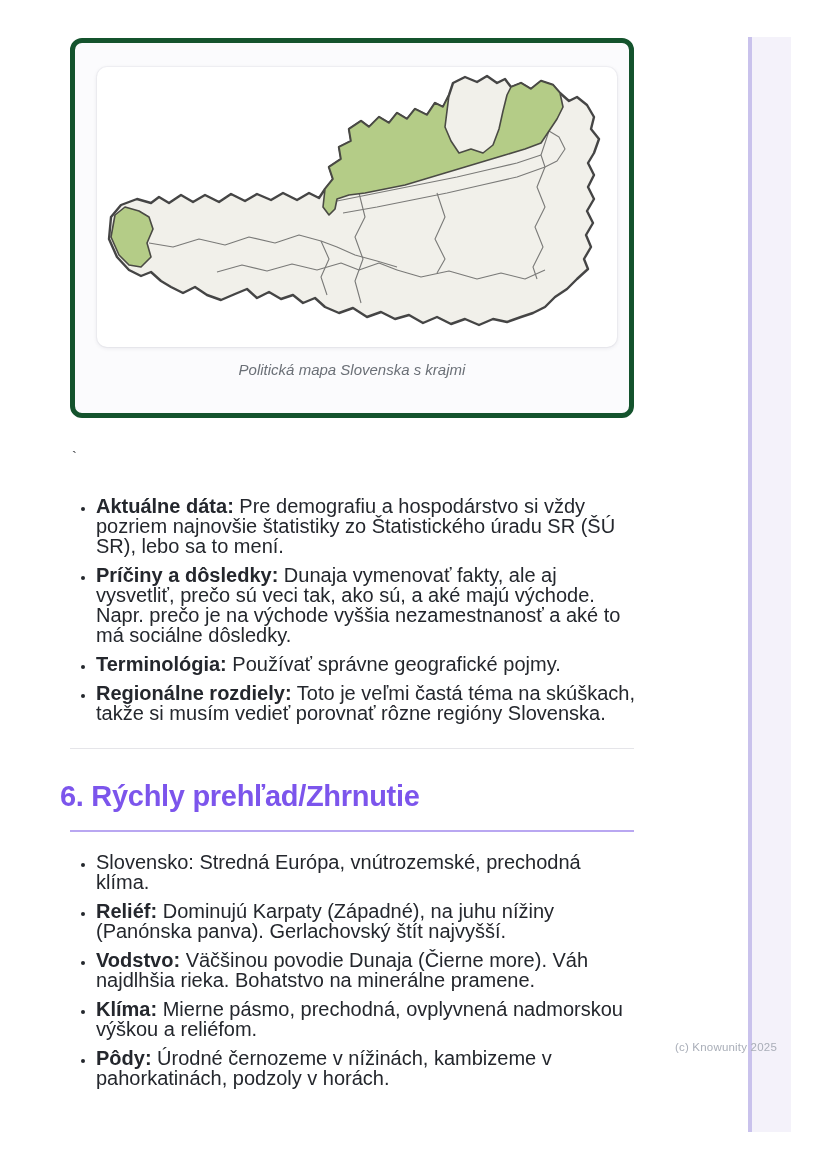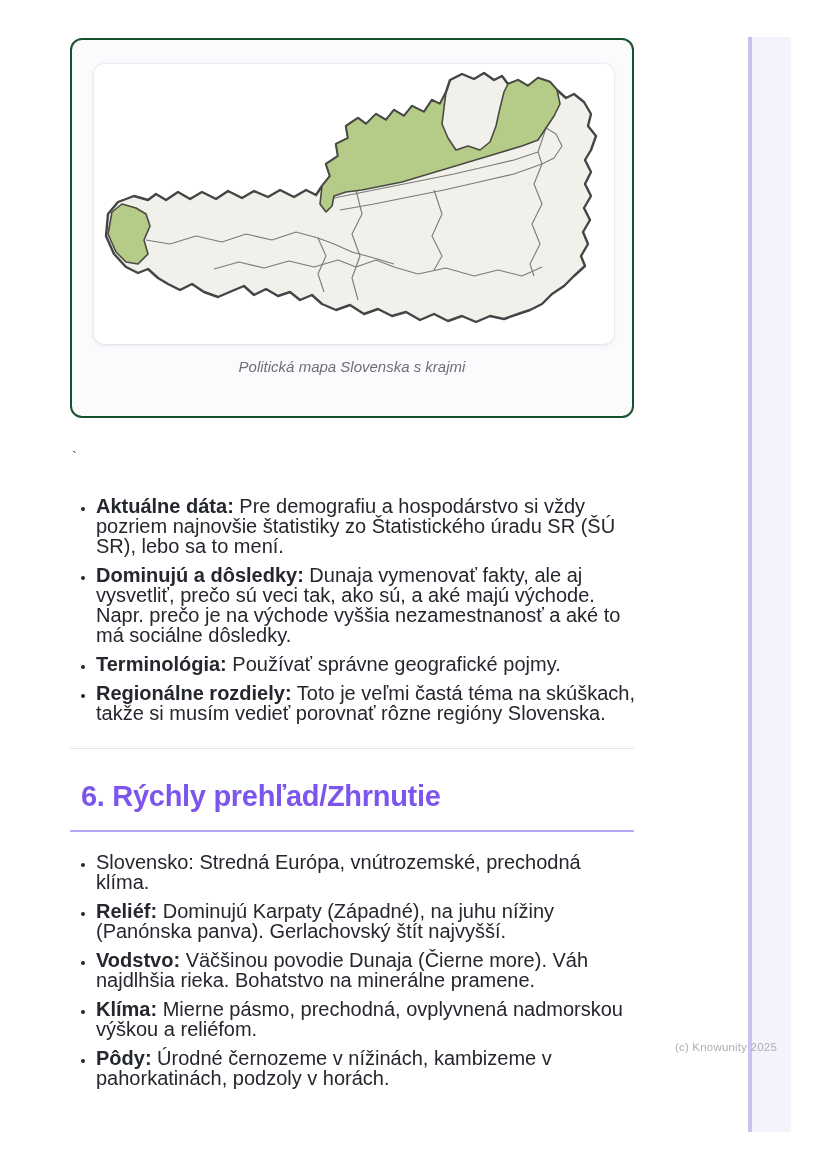--- a/index.html
+++ b/index.html
@@ -6,21 +6,21 @@
   html,body { background:#ffffff; }
   body { font-family:"Liberation Sans", sans-serif; color:#24272d; }
   .page {
     position:relative; width:828px; height:1171px; margin:0 auto;
     background:#ffffff; overflow:hidden;
   }
 
   
   .figure-card {
     position:absolute; left:70px; top:38px; width:564px; height:380px;
-    background:#fbfbfd; border:2px solid #14532d; border-radius:12px;
+    background:#fbfbfd; border:5px solid #14532d; border-radius:12px;
   }
   .map-panel {
     position:absolute; left:22px; top:24px; width:520px; height:280px;
     background:#ffffff; border-radius:10px;
     box-shadow:0 1px 4px rgba(30,30,60,0.10), 0 0 0 1px rgba(30,30,60,0.03);
   }
   .map-panel svg { display:block; width:520px; height:280px; }
   .map-caption {
     position:absolute; left:0; top:318px; width:100%;
     text-align:center; font-style:italic; font-size:15px; color:#6b7077;
@@ -38,21 +38,21 @@
   .list-block li::marker { color:#24272d; font-size:13px; }
   .b { font-weight:bold; }
   .i { }
 
   
   .divider {
     position:absolute; left:70px; top:748px; width:564px; height:1px;
     background:#e5e5e9;
   }
   .section-heading {
-    position:absolute; left:81px; top:780px; width:564px;
+    position:absolute; left:60px; top:780px; width:564px;
     font-size:29px; font-weight:bold; letter-spacing:-0.3px; color:#7c55ec;
   }
   .heading-underline {
     position:absolute; left:70px; top:830px; width:564px; height:2px;
     background:#b9a7f1;
   }
 
   
   .page-edge-line {
     position:absolute; left:748px; top:37px; width:4px; height:1095px;
@@ -109,21 +109,21 @@
       </svg>
     </div>
     <div class="map-caption">Politická mapa Slovenska s krajmi</div>
   </div>
 
   <div class="stray">`</div>
 
   <div class="list-block notes-block">
     <ul>
         <li><span class="b">Aktuálne dáta:</span><span> Pre demografiu a hospodárstvo si vždy pozriem najnovšie štatistiky zo Štatistického úradu SR (ŠÚ SR), lebo sa to mení.</span></li>
-        <li><span class="b">Dominujú a dôsledky:</span><span> Dunaja vymenovať fakty, ale aj vysvetliť, </span><span class="i">prečo</span><span> sú veci tak, ako sú, a aké majú </span><span class="i">východe</span><span>. Napr. prečo je na východe vyššia nezamestnanosť a aké to má sociálne dôsledky.</span></li>
+        <li><span class="b">Príčiny a dôsledky:</span><span> Dunaja vymenovať fakty, ale aj vysvetliť, </span><span class="i">prečo</span><span> sú veci tak, ako sú, a aké majú </span><span class="i">východe</span><span>. Napr. prečo je na východe vyššia nezamestnanosť a aké to má sociálne dôsledky.</span></li>
         <li><span class="b">Terminológia:</span><span> Používať správne geografické pojmy.</span></li>
         <li><span class="b">Regionálne rozdiely:</span><span> Toto je veľmi častá téma na skúškach, takže si musím vedieť porovnať rôzne regióny Slovenska.</span></li>
       </ul>
   </div>
 
   <div class="divider"></div>
 
   <h2 class="section-heading">6. Rýchly prehľad/Zhrnutie</h2>
   <div class="heading-underline"></div>
 

